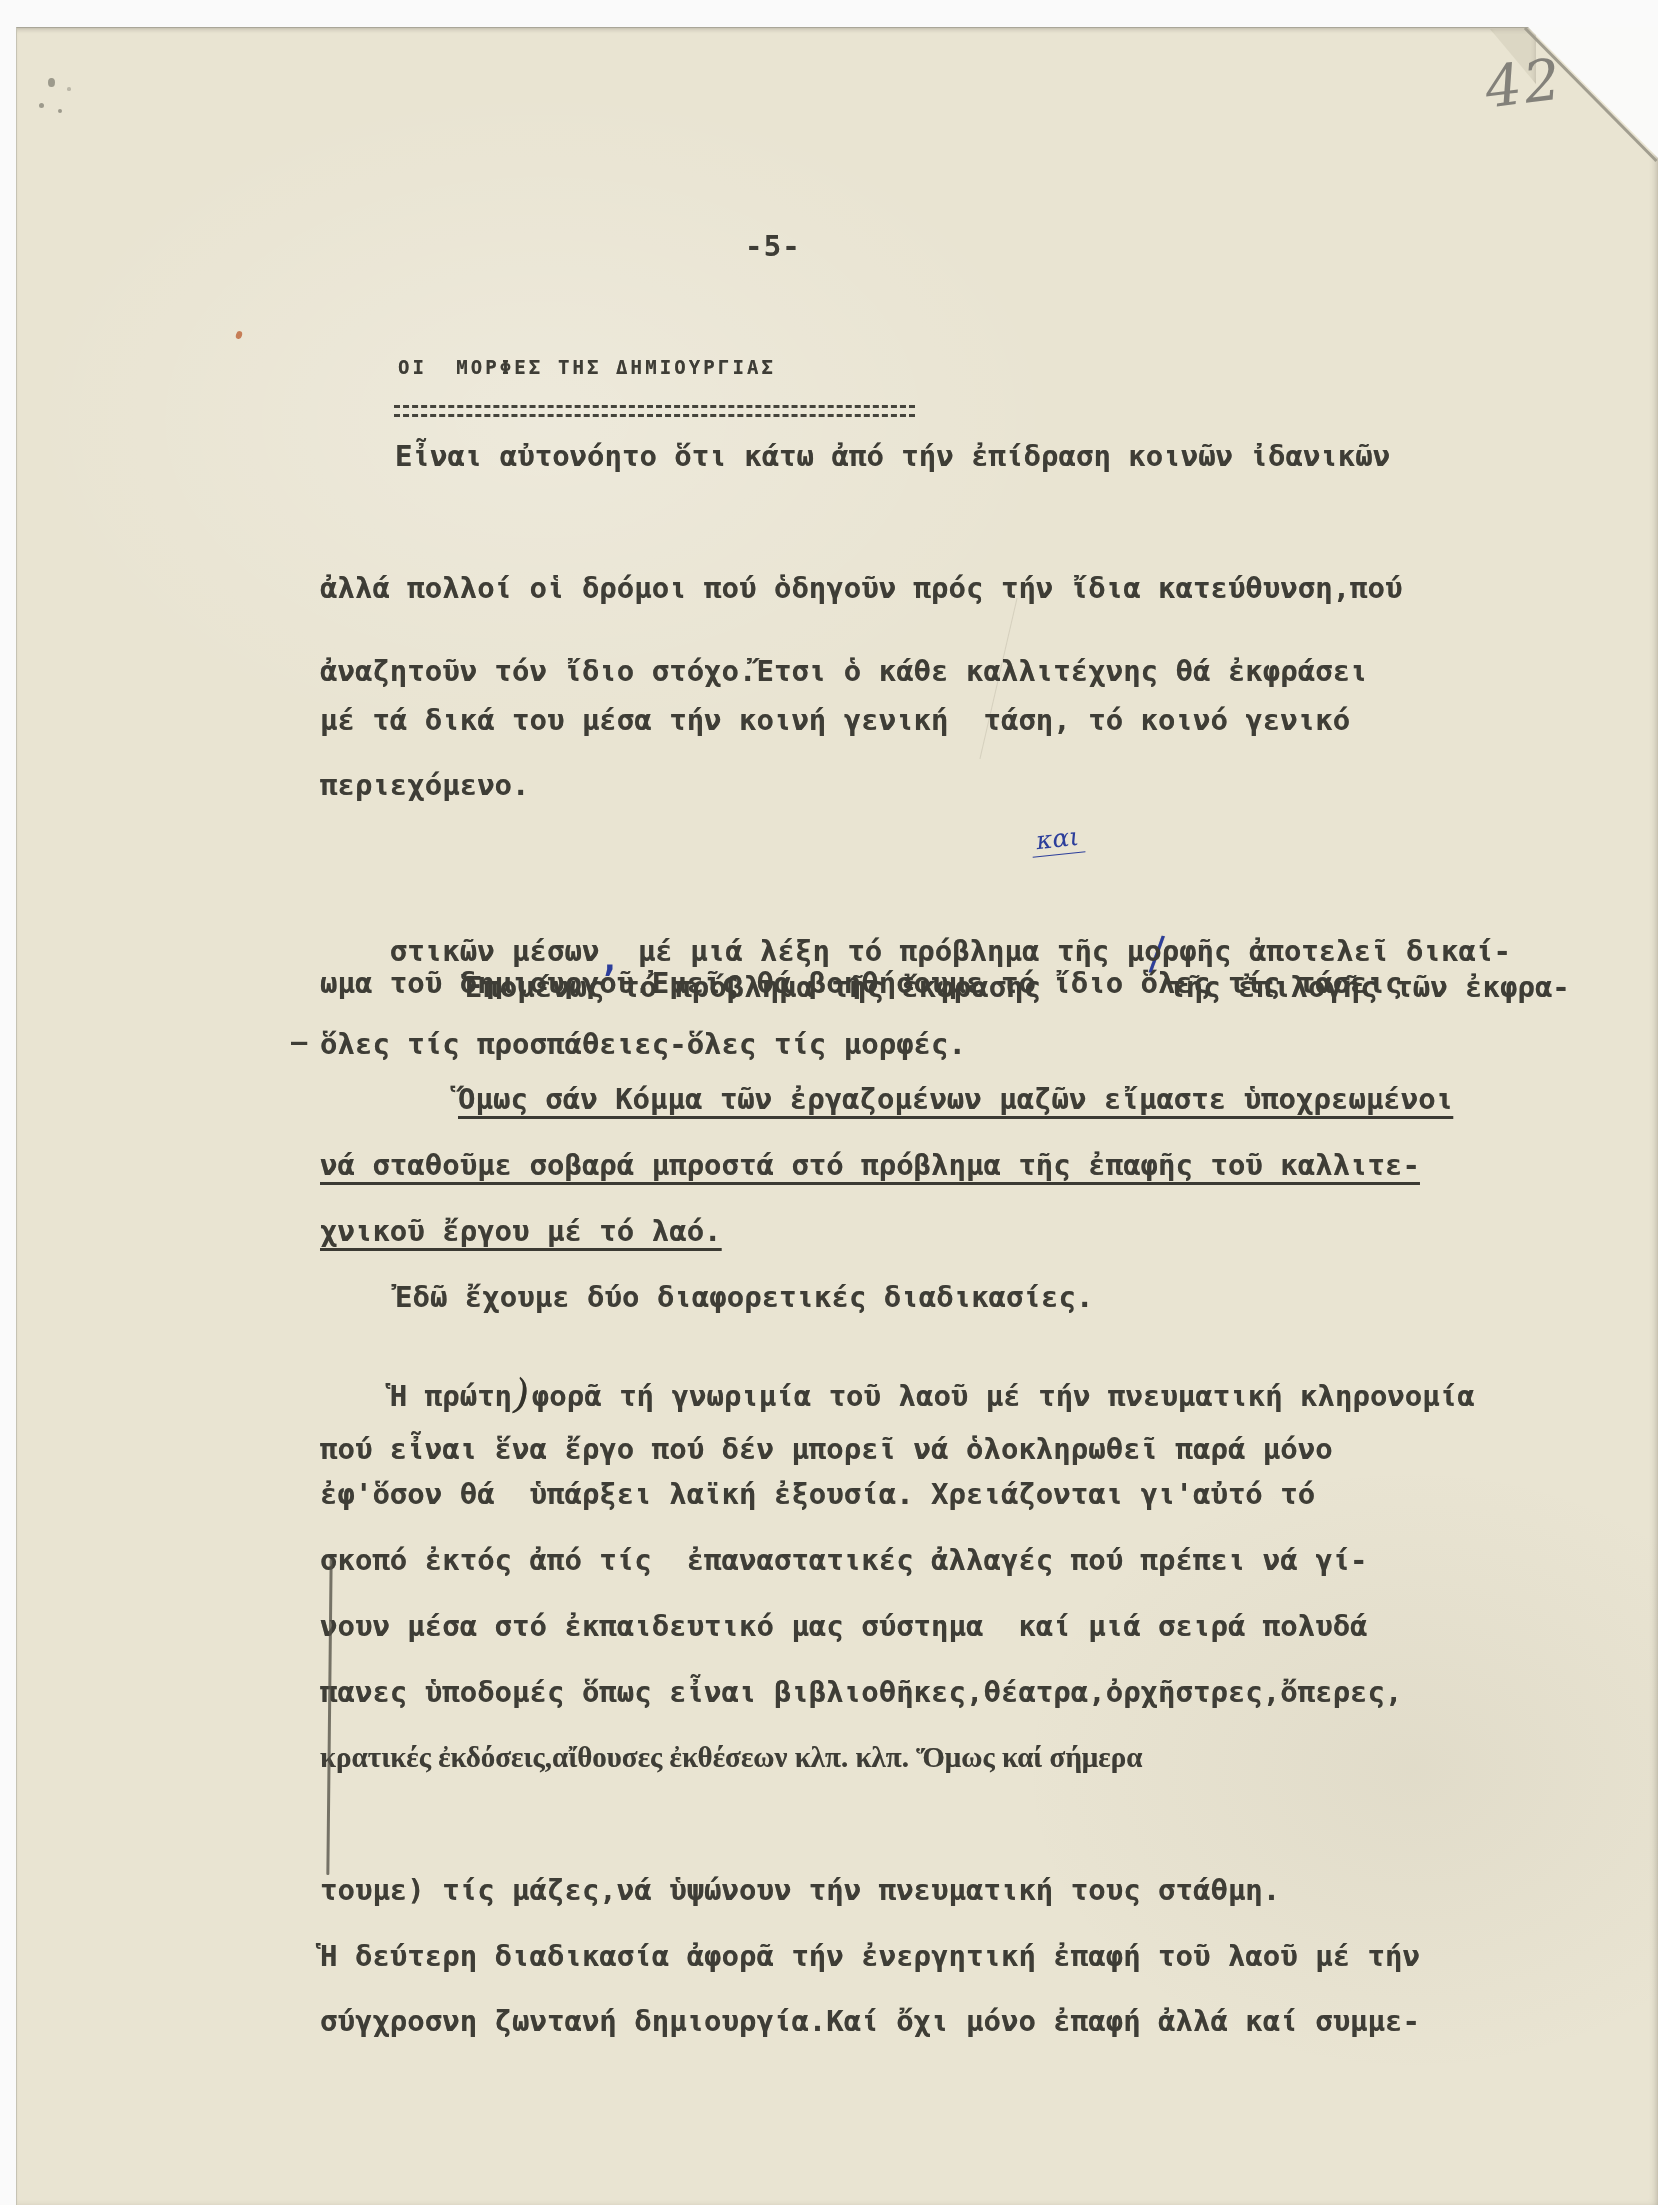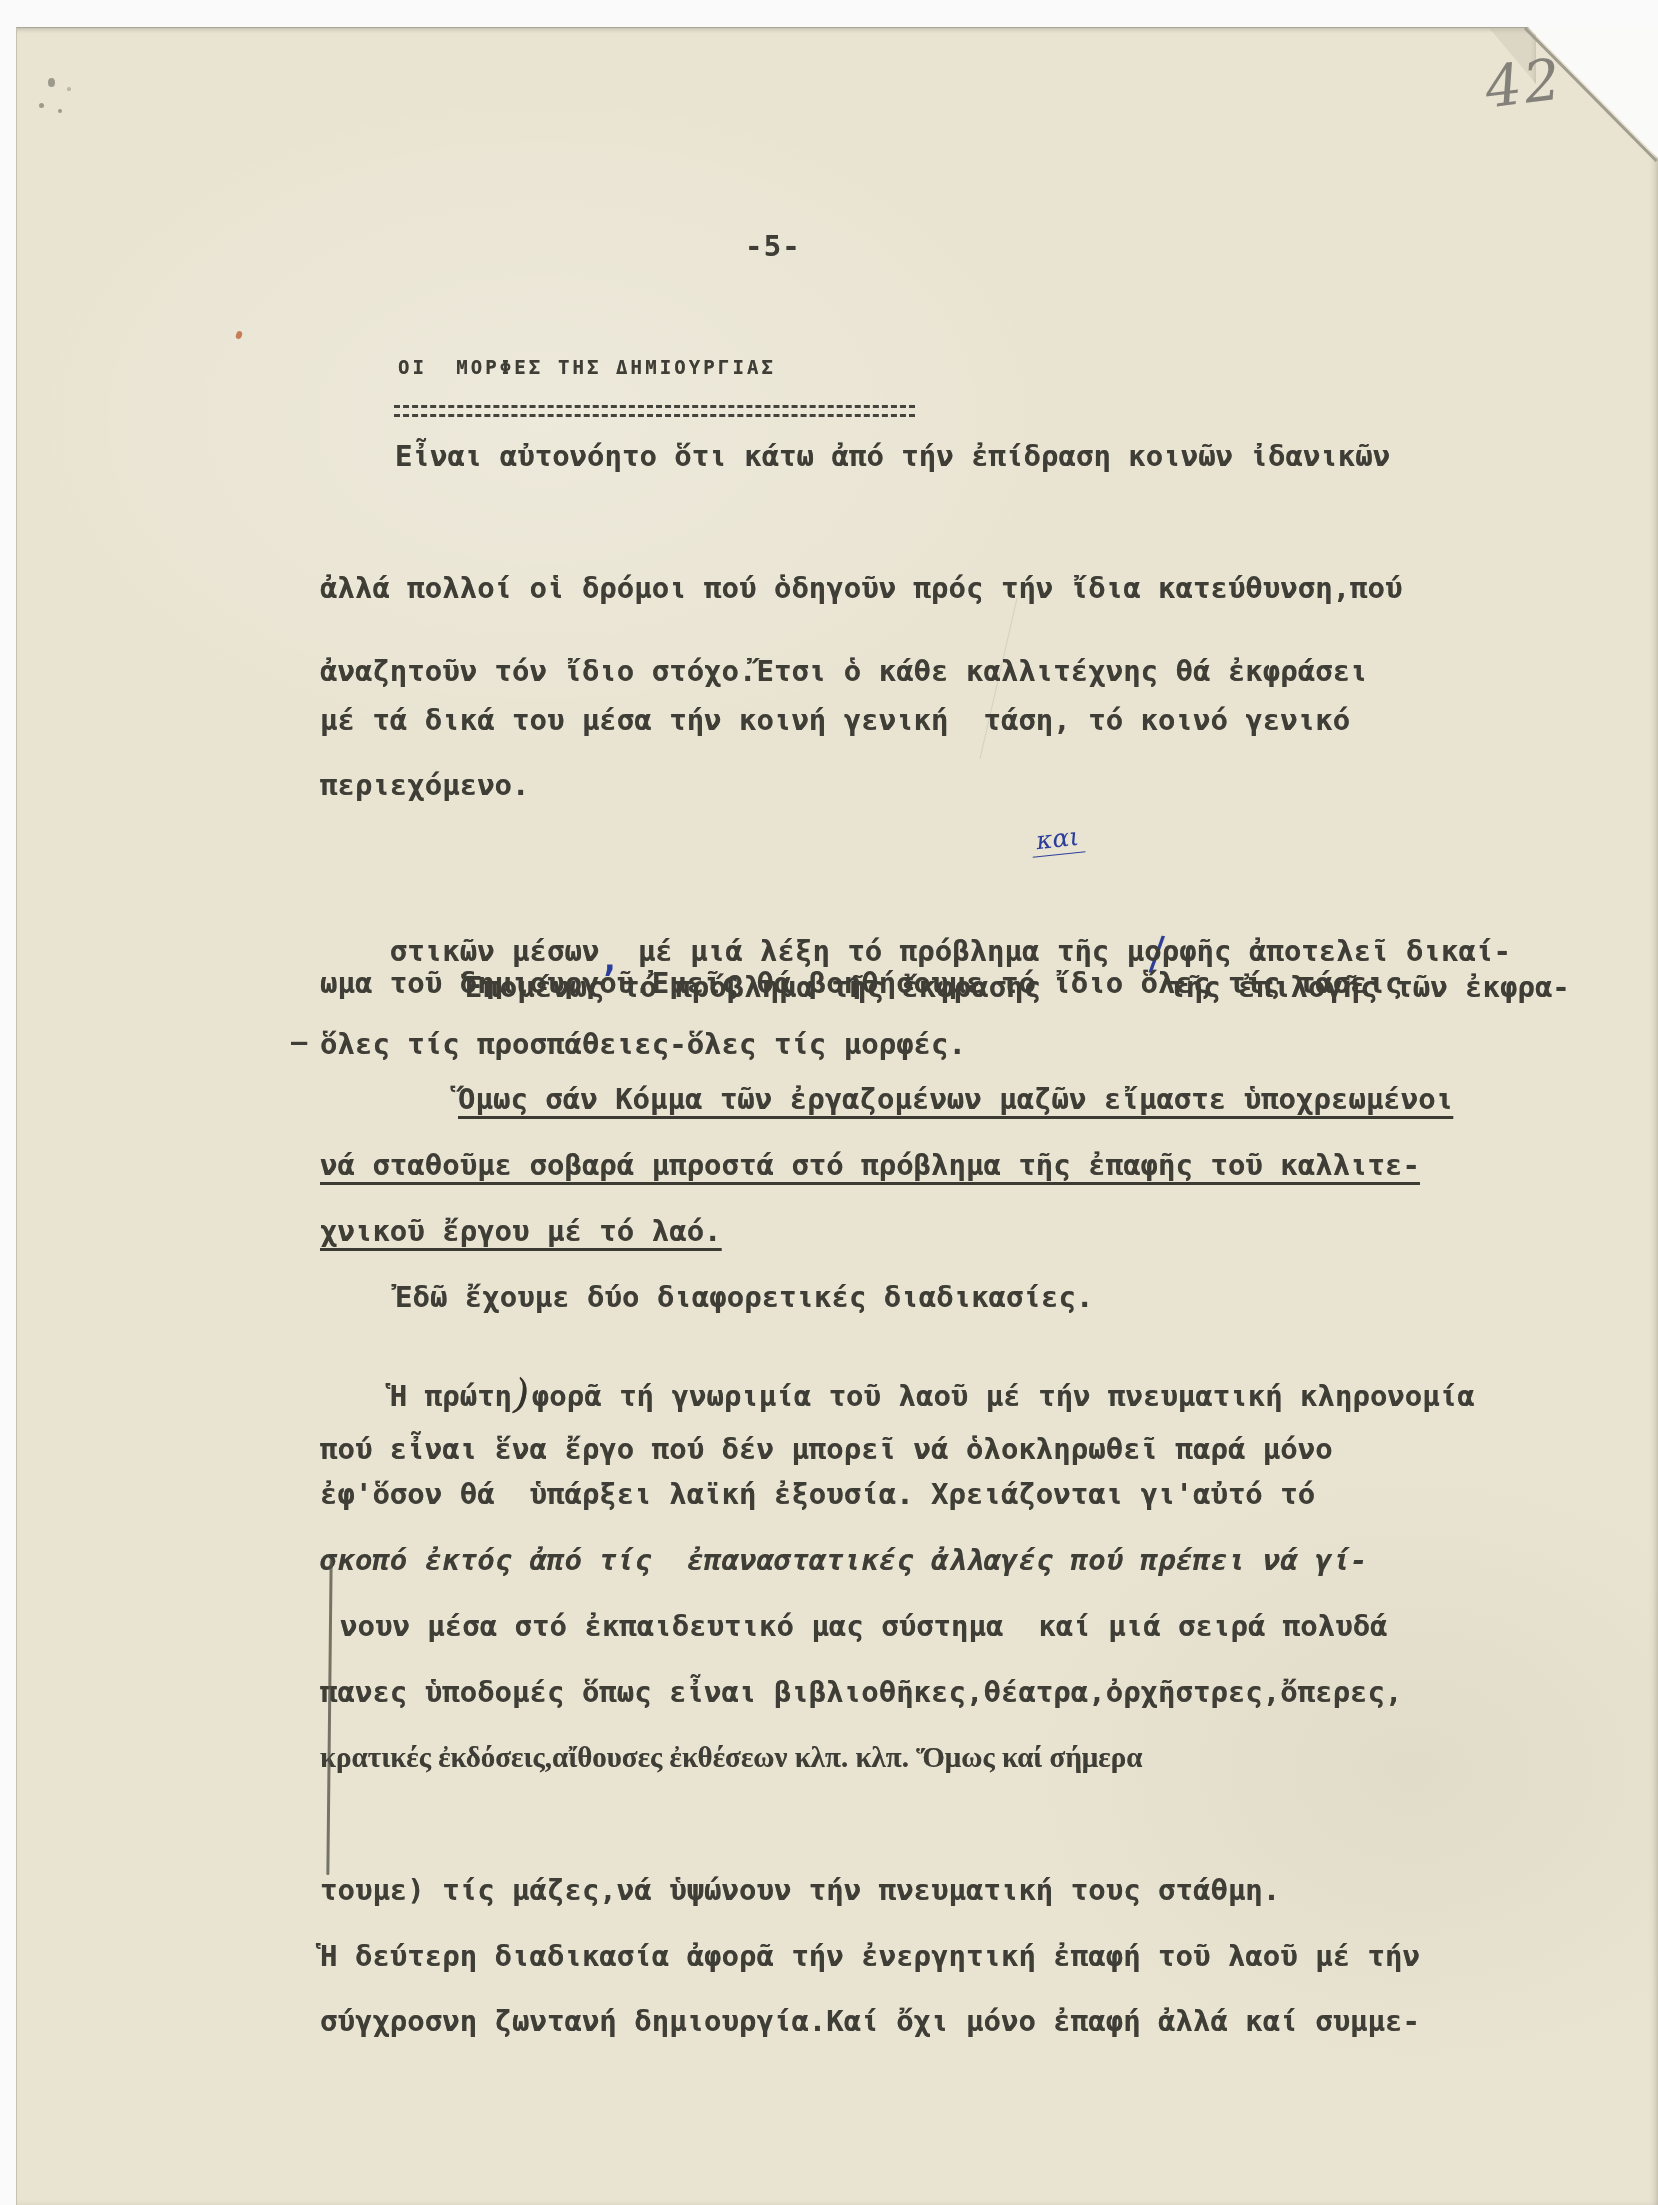--- a/index.html
+++ b/index.html
@@ -113,22 +113,22 @@
   <div class="line underlined" style="top:1214px;">χνικοῦ ἔργου μέ τό λαό.</div>
 
   <div class="line indent1" style="top:1280px;">Ἐδῶ ἔχουμε δύο διαφορετικές διαδικασίες.</div>
 
   <div class="line" style="top:1345px;">
     <span>Ἡ πρώτη</span><span class="ins-mark">)</span><span>φορᾶ τή γνωριμία τοῦ λαοῦ μέ τήν πνευματική κληρονομία</span>
   </div>
 
   <div class="line" style="top:1411px;margin-top:21px;">πού εἶναι ἕνα ἔργο πού δέν μπορεῖ νά ὁλοκληρωθεῖ παρά μόνο</div>
   <div class="line" style="top:1477px;">ἐφ'ὅσον θά  ὑπάρξει λαϊκή ἐξουσία. Χρειάζονται γι'αὐτό τό</div>
-  <div class="line" style="top:1543px;font-style:italic;">σκοπό ἐκτός ἀπό τίς  ἐπαναστατικές ἀλλαγές πού πρέπει νά γί-</div>
-  <div class="line" style="top:1609px;margin-left:20px;">νουν μέσα στό ἐκπαιδευτικό μας σύστημα  καί μιά σειρά πολυδά</div>
+  <div class="line" style="top:1543px;">σκοπό ἐκτός ἀπό τίς  ἐπαναστατικές ἀλλαγές πού πρέπει νά γί-</div>
+  <div class="line" style="top:1609px;">νουν μέσα στό ἐκπαιδευτικό μας σύστημα  καί μιά σειρά πολυδά</div>
   <div class="line" style="top:1675px;">πανες ὑποδομές ὅπως εἶναι βιβλιοθῆκες,θέατρα,ὀρχῆστρες,ὄπερες,</div>
   <div class="line" style="top:1741px;font-family:Liberation Serif, serif;">κρατικές ἐκδόσεις,αἴθουσες ἐκθέσεων κλπ. κλπ. Ὅμως καί σήμερα</div>
   <div class="line" style="top:1873px;">τουμε) τίς μάζες,νά ὑψώνουν τήν πνευματική τους στάθμη.</div>
 
   <div class="pencil-line"></div>
 
   <div class="line" style="top:1939px;">Ἡ δεύτερη διαδικασία ἀφορᾶ τήν ἐνεργητική ἐπαφή τοῦ λαοῦ μέ τήν</div>
   <div class="line" style="top:2004px;">σύγχροσνη ζωντανή δημιουργία.Καί ὄχι μόνο ἐπαφή ἀλλά καί συμμε-</div>
 </div>
 

